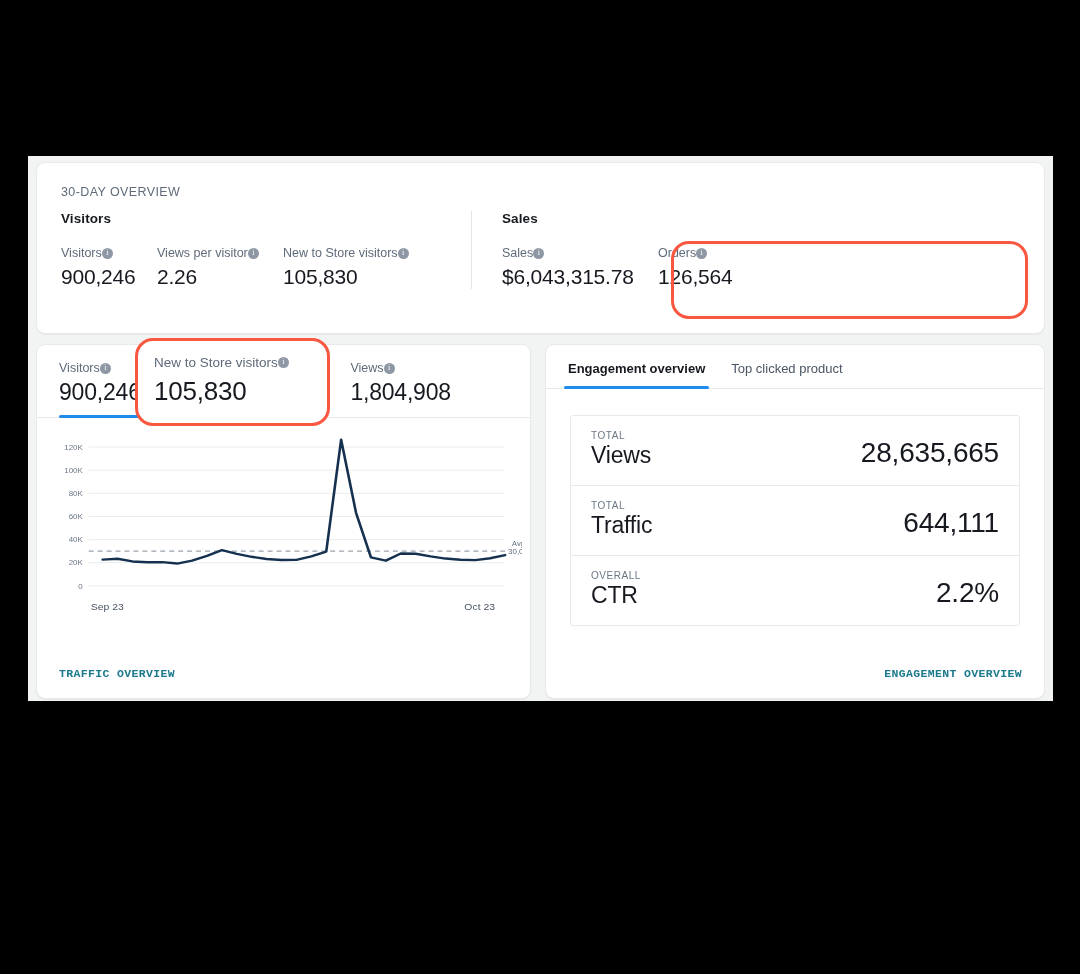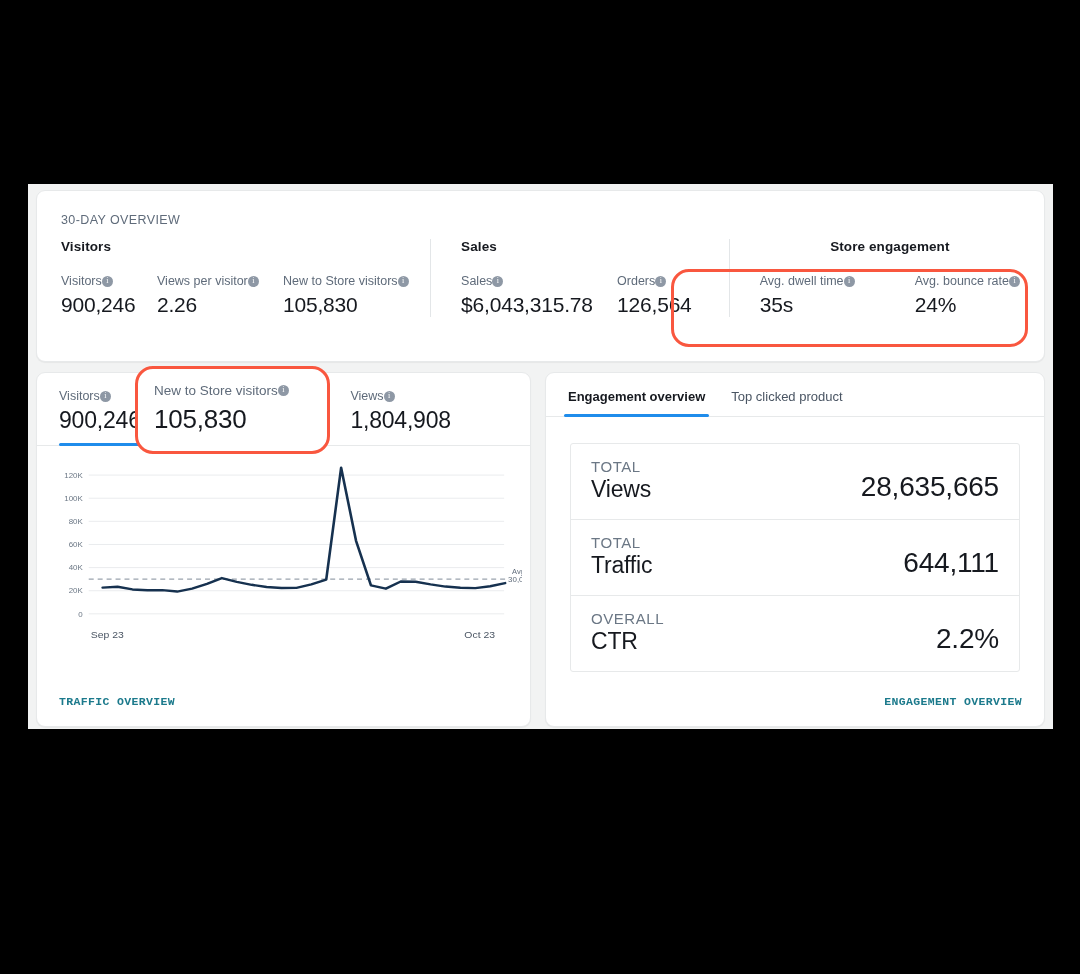--- a/index.html
+++ b/index.html
@@ -4,21 +4,21 @@
 <style>
   * { box-sizing: border-box; margin: 0; padding: 0; }
   html, body {
     width: 1080px; height: 974px;
     background: #000000;
     font-family: "Liberation Sans", sans-serif;
     overflow: hidden;
   }
   #page {
     position: absolute;
-    left: 28px; top: 184px;
+    left: 28px; top: 156px;
     width: 1025px; height: 545px;
     background: #f2f3f3;
     padding: 6px 8px 8px 8px;
   }
 
   
   .card {
     background: #ffffff;
     border: 1px solid #e7e9ea;
     border-radius: 9px;
@@ -164,21 +164,21 @@
   .eng-table { border: 1px solid #e7e9ea; border-radius: 3px; overflow: hidden; }
   .eng-row {
     display: flex;
     align-items: flex-end;
     justify-content: space-between;
     padding: 14px 20px 16px 20px;
     border-bottom: 1px solid #e7e9ea;
   }
   .eng-row:last-child { border-bottom: none; }
   .eng-kicker {
-    font-size: 15px;
+    font-size: 10px;
     letter-spacing: .55px;
     color: #6b7785;
   }
   .eng-name {
     font-size: 23px;
     color: #16191f;
     margin-top: 1px;
     letter-spacing: -.2px;
   }
   .eng-val {
@@ -261,39 +261,20 @@
           <div class="metric">
             <div class="metric-label">
               <span>Orders</span>
               <span class="info-icon"></span>
             </div>
             <div class="metric-value">126,564</div>
           </div>
         </div>
       </div>
 
-      <div class="ov-col engage" style="flex:1;">
-        <div class="ov-group-title centered">Store engagement</div>
-        <div class="metrics">
-          <div class="metric" style="width:155px;">
-            <div class="metric-label">
-              <span>Avg. dwell time</span>
-              <span class="info-icon"></span>
-            </div>
-            <div class="metric-value">35s</div>
-          </div>
-          <div class="metric">
-            <div class="metric-label">
-              <span>Avg. bounce rate</span>
-              <span class="info-icon"></span>
-            </div>
-            <div class="metric-value">24%</div>
-          </div>
-        </div>
-      </div>
 
     </div>
 
     <div class="highlight-box" id="hl-engagement"></div>
   </div>
 
   <div id="bottom">
 
     <div class="card" id="traffic-panel">
 

